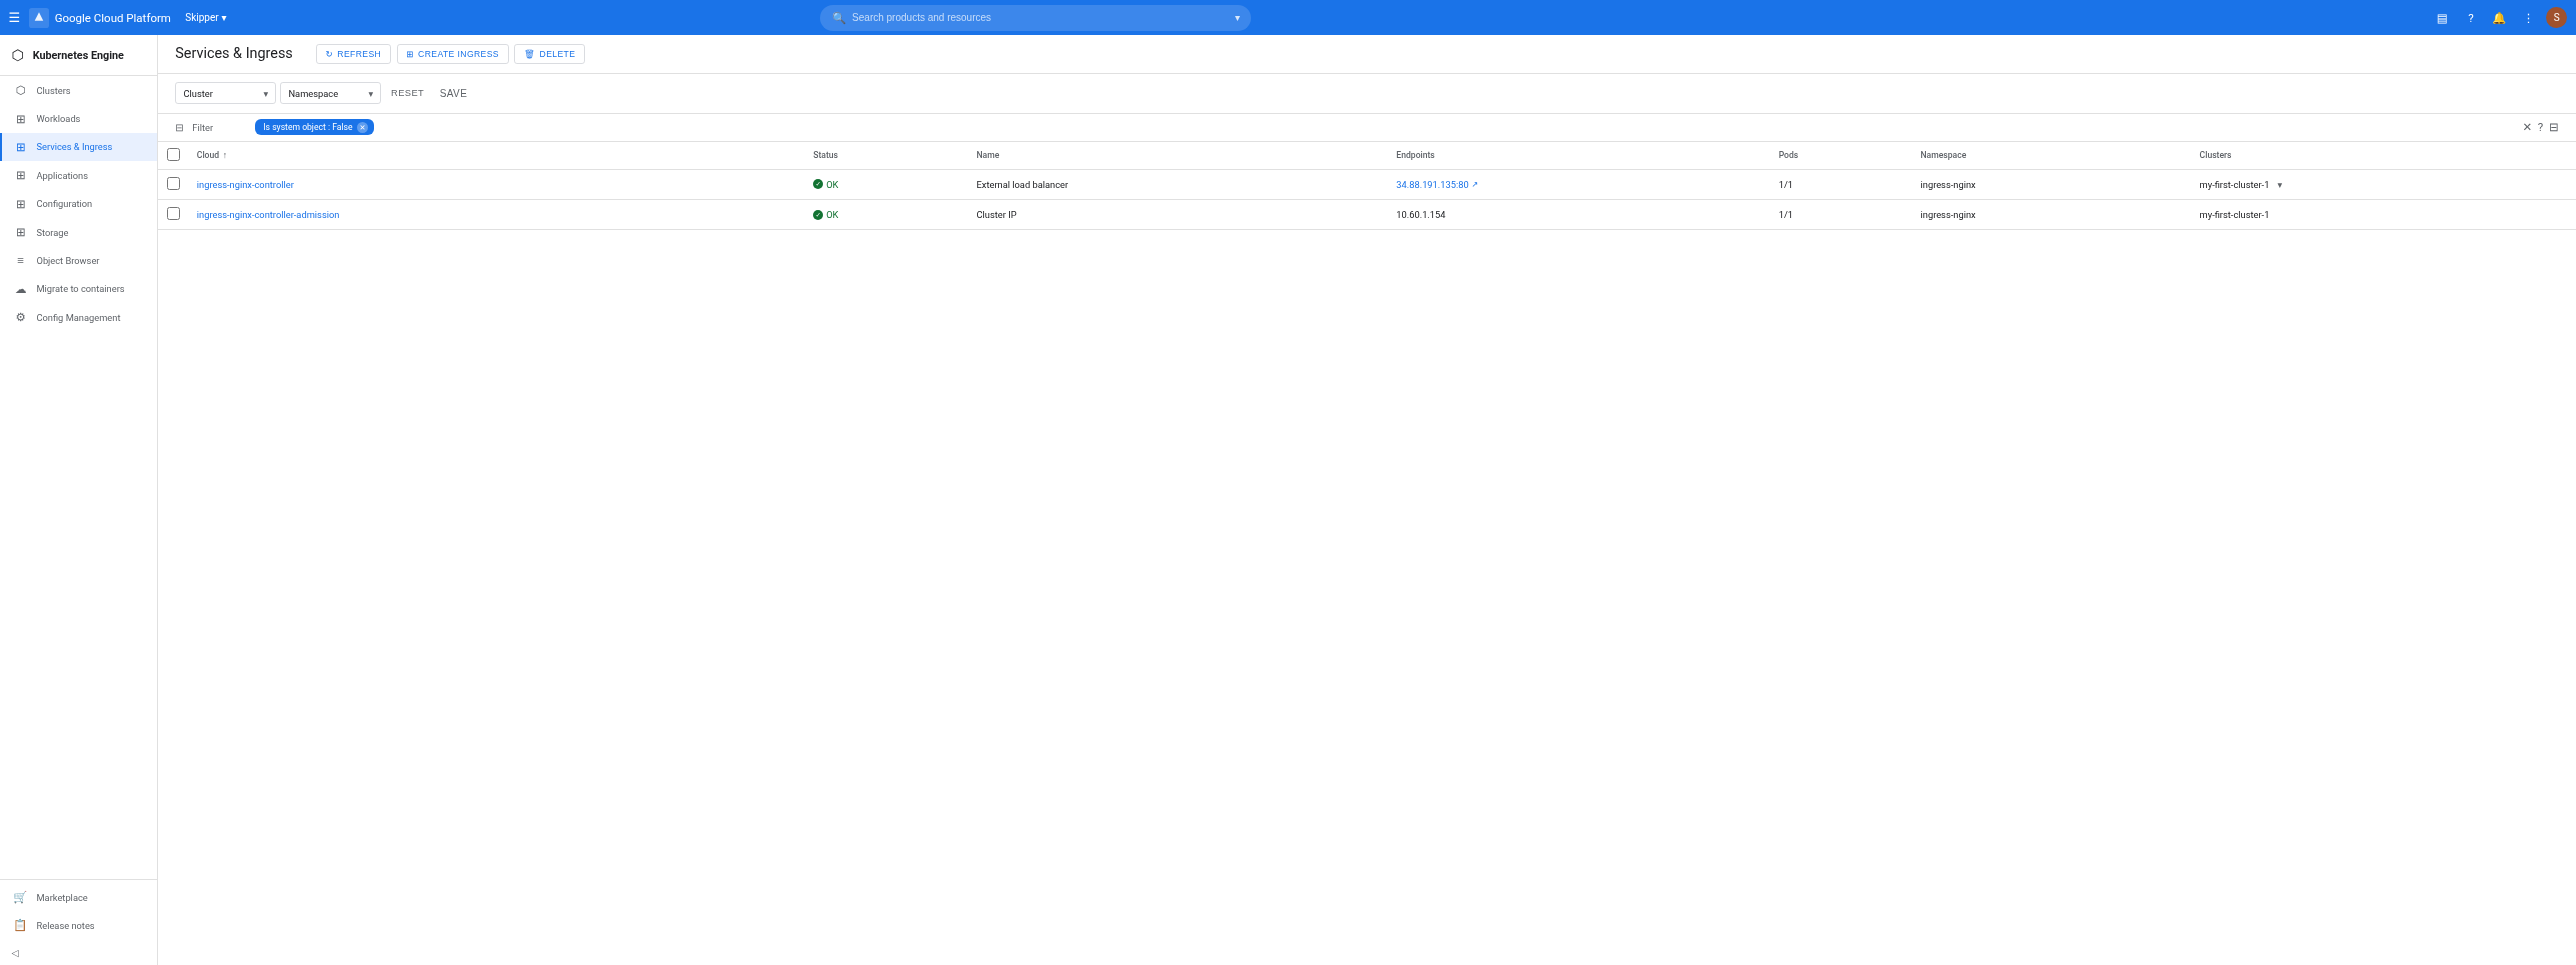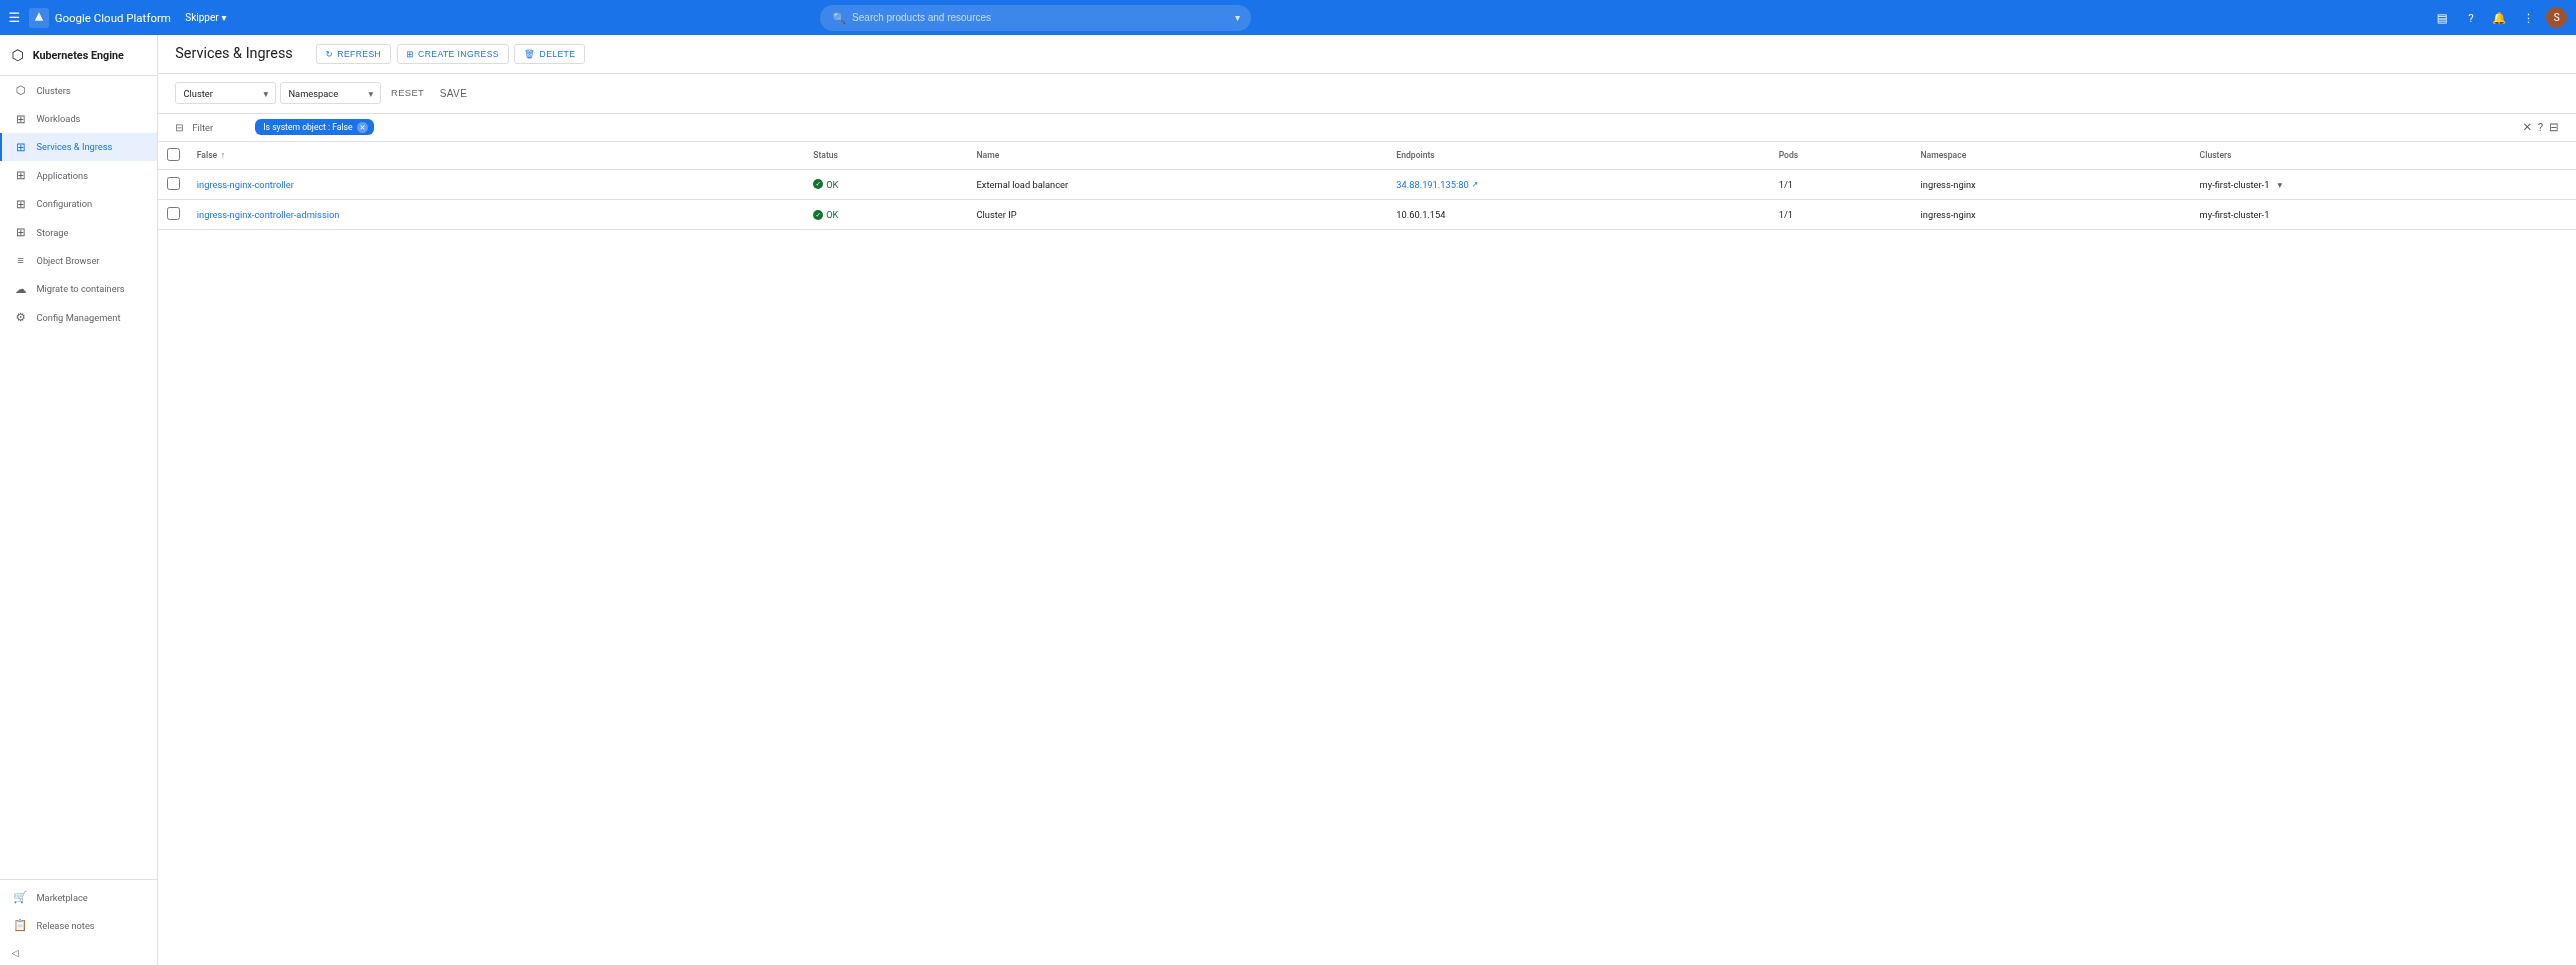--- a/index.html
+++ b/index.html
@@ -422,21 +422,21 @@
     </div>
 
     <div>
       <table class="table">
         <thead>
           <tr>
             <th class="table-checkbox">
               <input type="checkbox" style="">
             </th>
             <th class="sortable">
-              <span>False</span>
+              <span>Cloud</span>
               <span class="sort-icon">↑</span>
             </th>
             <th>
               <span>Status</span>
             </th>
             <th>
               <span>Name</span>
             </th>
             <th>
               <span>Endpoints</span>

